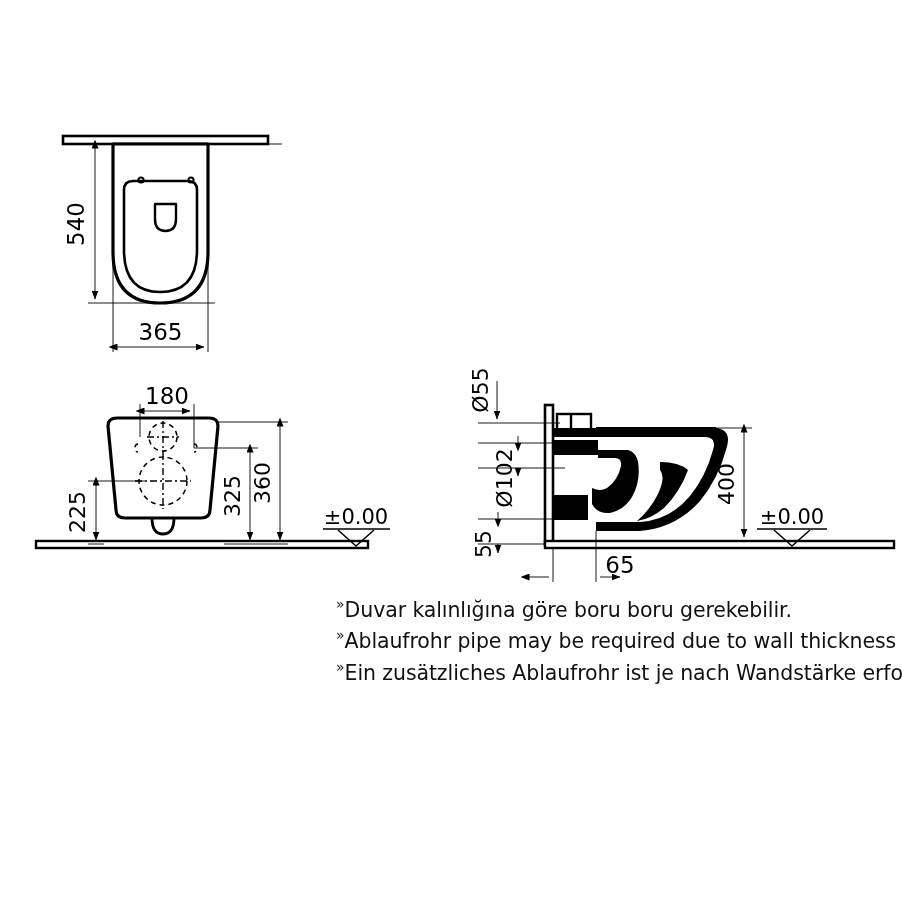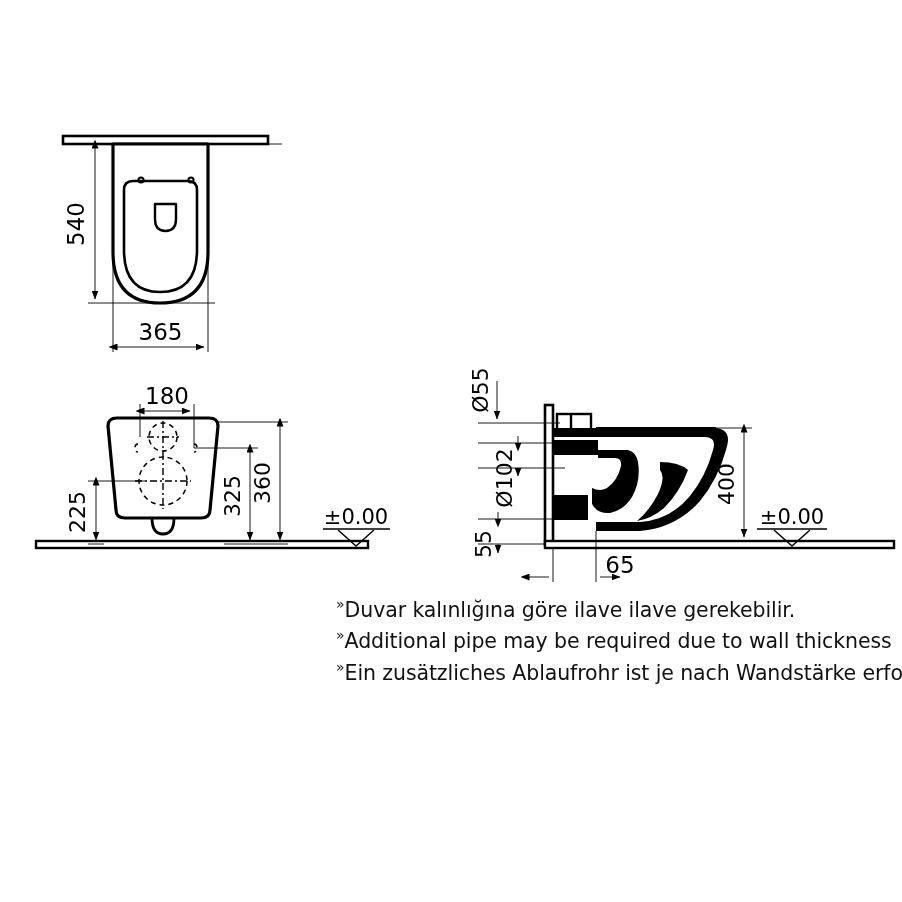--- a/index.html
+++ b/index.html
@@ -210,23 +210,23 @@
       <g>
         <text class="lvltext" x="792" y="524" text-anchor="middle">±0.00</text>
         <line x1="757" y1="529" x2="827" y2="529" stroke="#000" stroke-width="1.6"></line>
         <path d="M774,530 L792,546 L810,530" fill="none" stroke="#000" stroke-width="1.5"></path>
       </g>
     </g>
   </svg>
 
   <div class="notes">
     <div class="note-line">
-      <span class="mk">»</span><span>Duvar kalınlığına göre ilave ilave gerekebilir.</span>
+      <span class="mk">»</span><span>Duvar kalınlığına göre boru boru gerekebilir.</span>
     </div>
     <div class="note-line">
-      <span class="mk">»</span><span>Additional pipe may be required due to wall thickness</span>
+      <span class="mk">»</span><span>Ablaufrohr pipe may be required due to wall thickness</span>
     </div>
     <div class="note-line">
       <span class="mk">»</span><span>Ein zusätzliches Ablaufrohr ist je nach Wandstärke erford</span>
     </div>
   </div>
 
 </div>
 
 </body></html>

